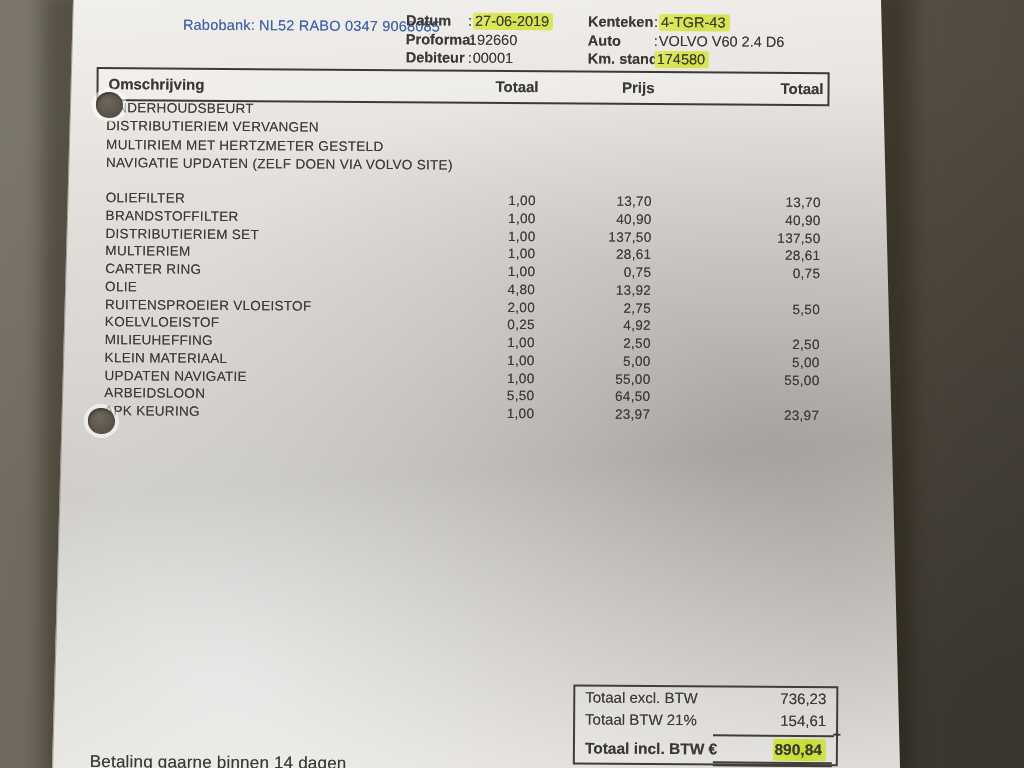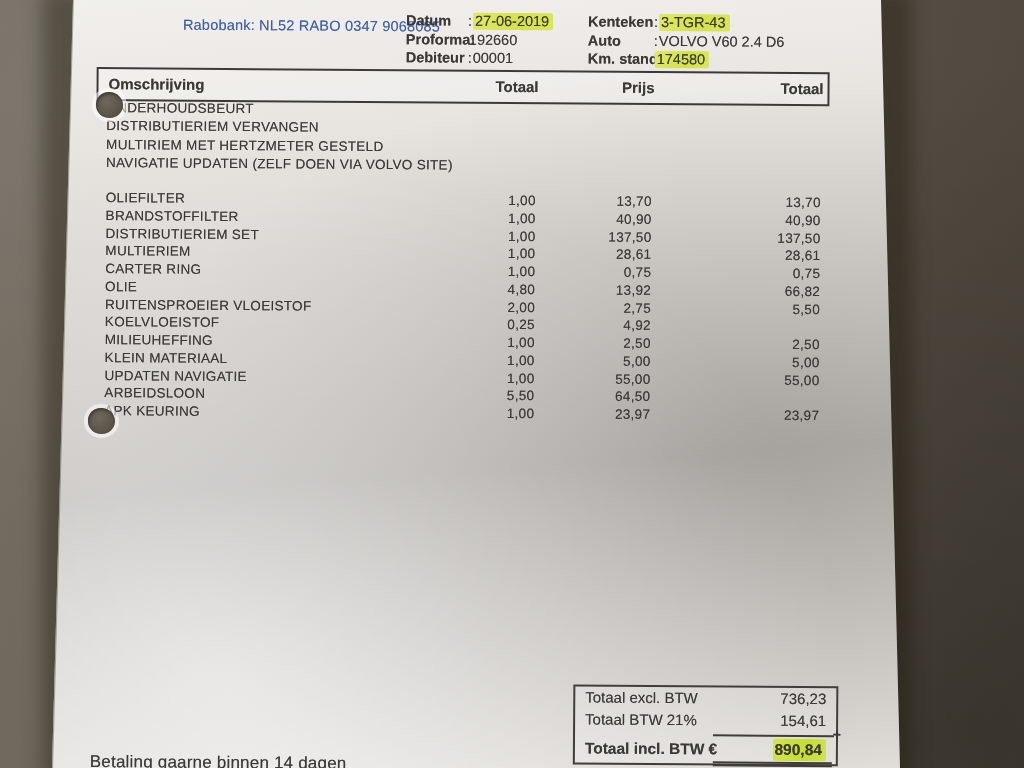--- a/index.html
+++ b/index.html
@@ -137,21 +137,21 @@
           <span class="f-sep">:</span>
           <span class="f-value">00001</span>
         </div>
       </div>
 
     <div class="hdr-block hdr-right">
 
         <div class="hdr-row">
           <span class="f-label">Kenteken</span>
           <span class="f-sep">:</span>
-          <span class="f-value hl">3-TGR-43</span>
+          <span class="f-value hl">4-TGR-43</span>
         </div>
 
         <div class="hdr-row">
           <span class="f-label">Auto</span>
           <span class="f-sep">:</span>
           <span class="f-value">VOLVO V60 2.4 D6</span>
         </div>
 
         <div class="hdr-row">
           <span class="f-label">Km. stand:</span>
@@ -214,21 +214,20 @@
           <span>CARTER RING</span>
           <span class="col-right">1,00</span>
           <span class="col-right">0,75</span>
           <span class="col-right">0,75</span>
         </div>
 
         <div class="grid-cols">
           <span>OLIE</span>
           <span class="col-right">4,80</span>
           <span class="col-right">13,92</span>
-          <span class="col-right">66,82</span>
         </div>
 
         <div class="grid-cols">
           <span>RUITENSPROEIER VLOEISTOF</span>
           <span class="col-right">2,00</span>
           <span class="col-right">2,75</span>
           <span class="col-right">5,50</span>
         </div>
 
         <div class="grid-cols">

